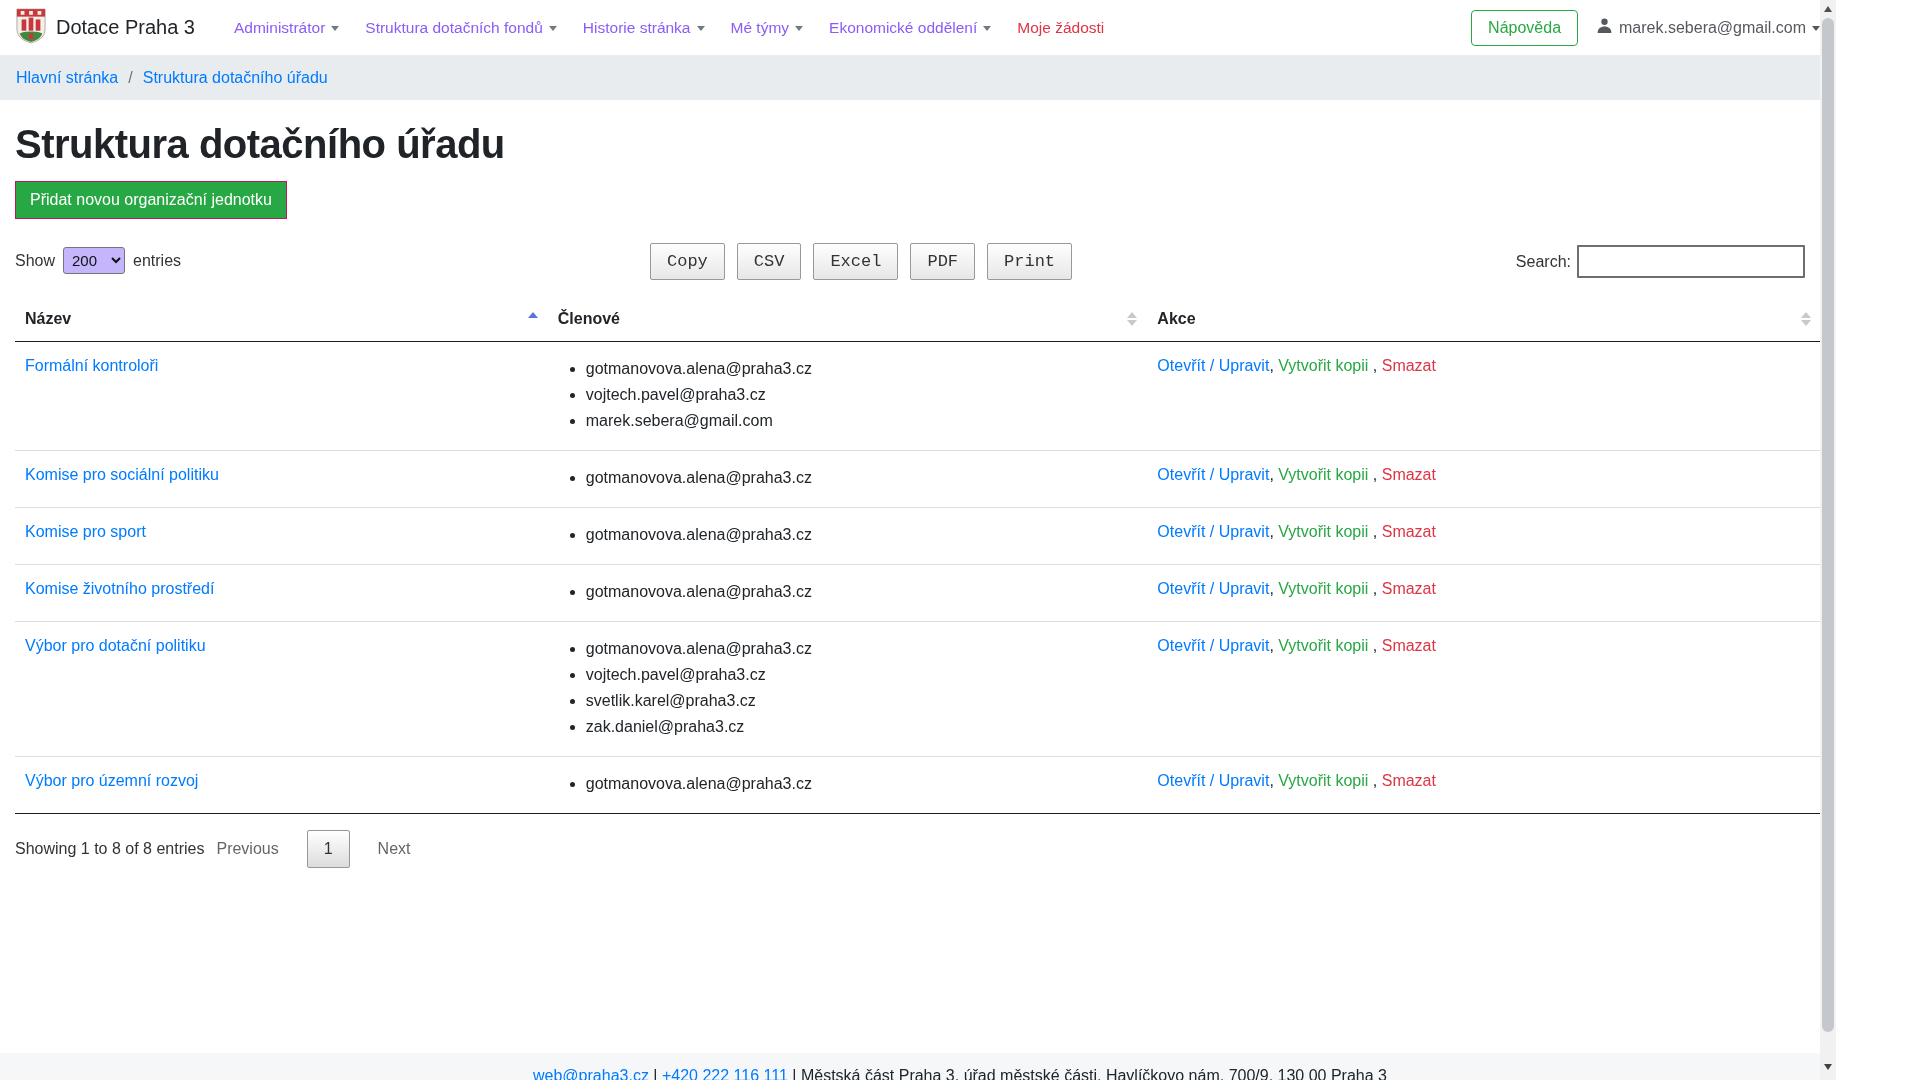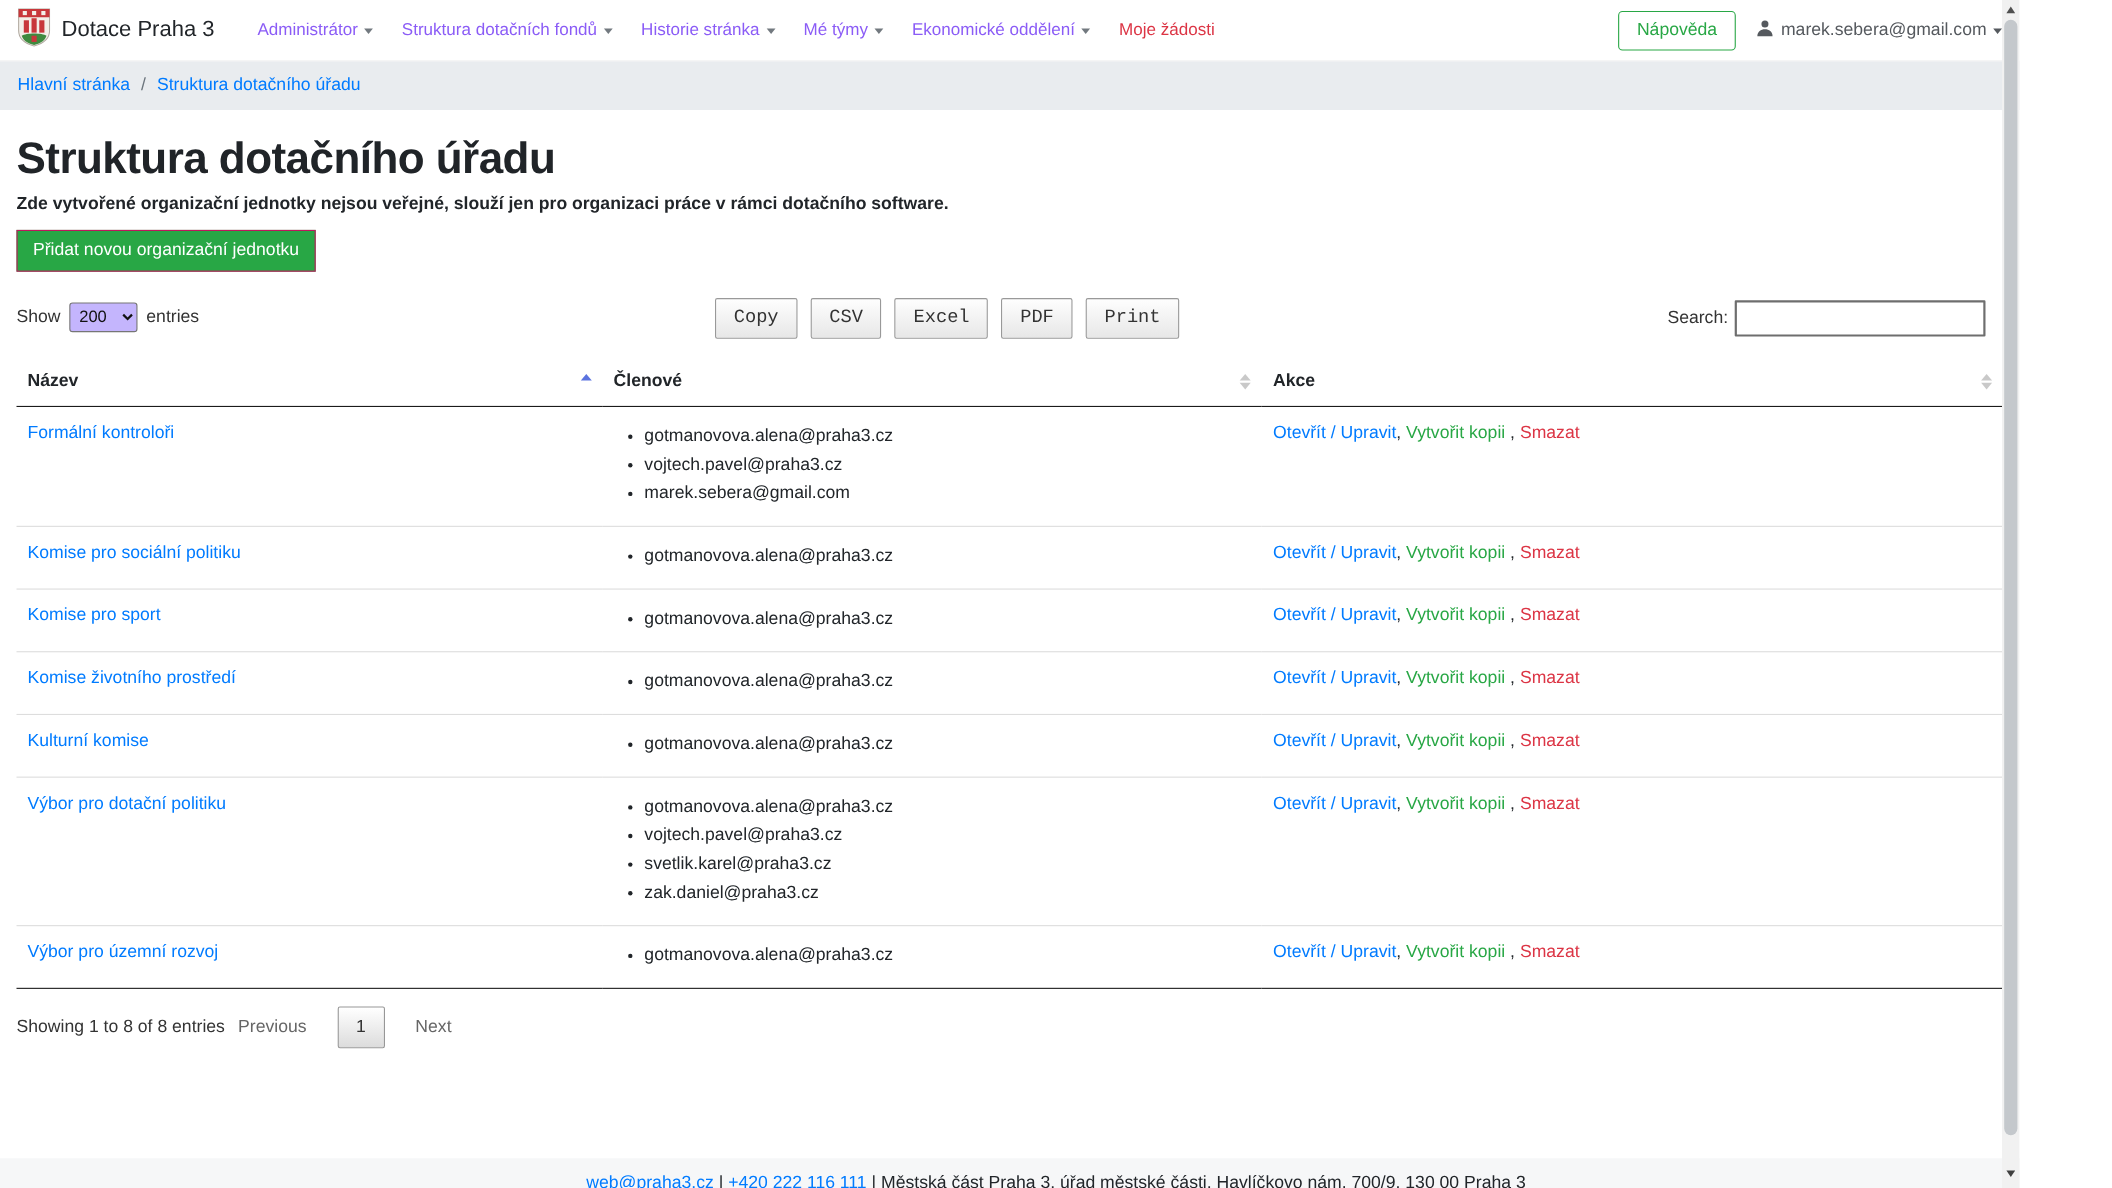--- a/index.html
+++ b/index.html
@@ -197,21 +197,20 @@
   </header>
 
   <div class="breadcrumb">
     <a>Hlavní stránka</a>
     <span class="bc-sep">/</span>
     <a>Struktura dotačního úřadu</a>
   </div>
 
   <div class="container">
     <h1 class="page-title">Struktura dotačního úřadu</h1>
-    <p class="page-subtitle">Zde vytvořené organizační jednotky nejsou veřejné, slouží jen pro organizaci práce v rámci dotačního software.</p>
     <button class="btn-add">Přidat novou organizační jednotku</button>
 
     
     <div class="dt-controls">
       <div class="dt-length">
         <span>Show</span>
         <select>
           <option selected="">200</option>
         </select>
         <span>entries</span>
@@ -312,33 +311,20 @@
     <td>
       <ul class="members">
                 <li>gotmanovova.alena@praha3.cz</li>
               </ul>
     </td>
     <td>
       <a class="act-open">Otevřít / Upravit</a><span class="act-sep">, </span><a class="act-copy">Vytvořit kopii</a><span class="act-sep"> , </span><a class="act-del">Smazat</a>
     </td>
   </tr>
 
-  <tr>
-    <td>
-      <a class="row-name-link">Kulturní komise</a>
-    </td>
-    <td>
-      <ul class="members">
-                <li>gotmanovova.alena@praha3.cz</li>
-              </ul>
-    </td>
-    <td>
-      <a class="act-open">Otevřít / Upravit</a><span class="act-sep">, </span><a class="act-copy">Vytvořit kopii</a><span class="act-sep"> , </span><a class="act-del">Smazat</a>
-    </td>
-  </tr>
 
   <tr>
     <td>
       <a class="row-name-link">Výbor pro dotační politiku</a>
     </td>
     <td>
       <ul class="members">
                 <li>gotmanovova.alena@praha3.cz</li>
                 <li>vojtech.pavel@praha3.cz</li>
                 <li>svetlik.karel@praha3.cz</li>

